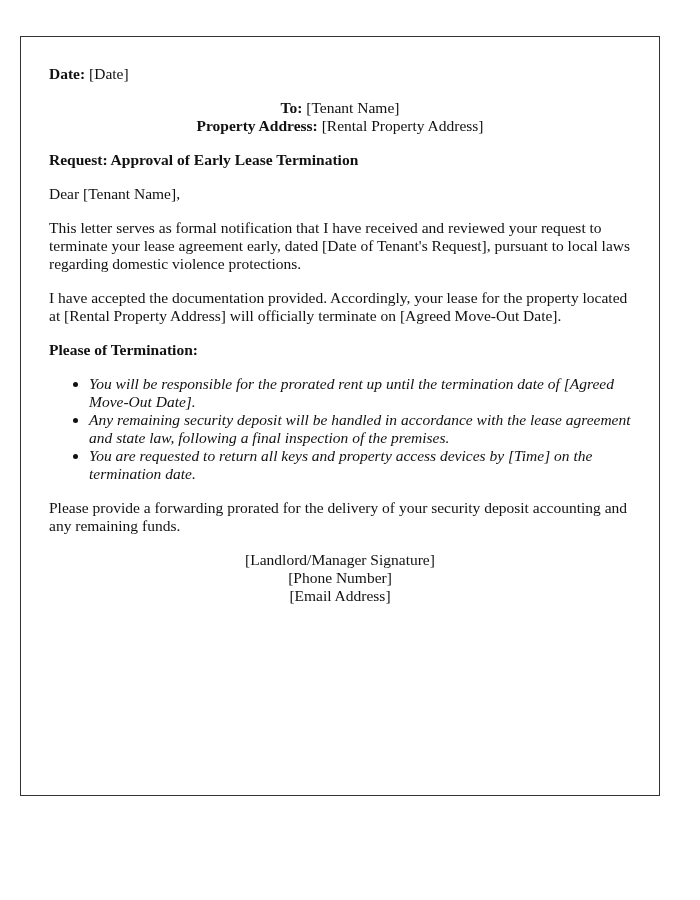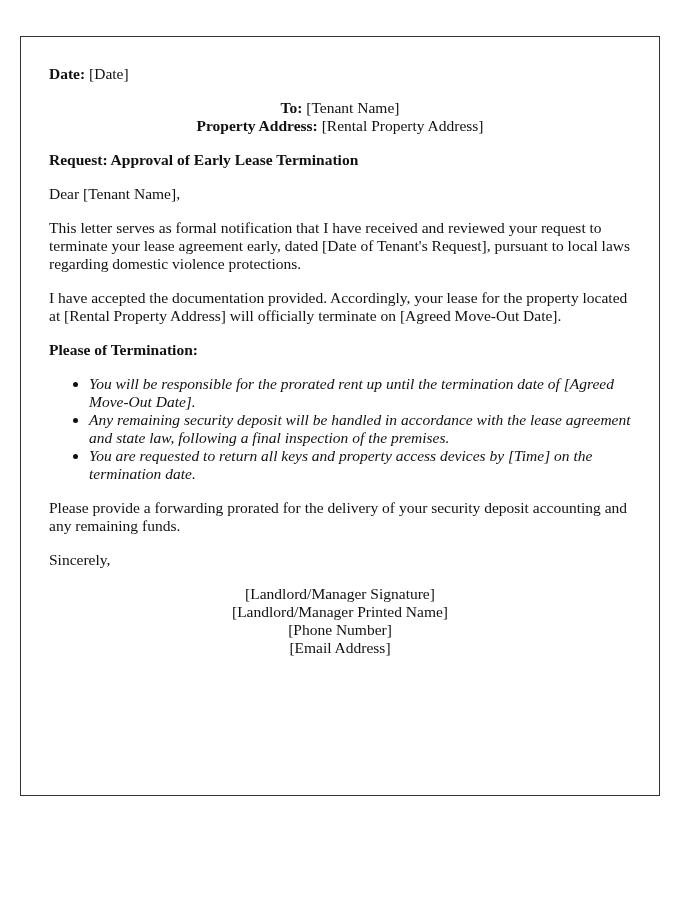--- a/index.html
+++ b/index.html
@@ -98,22 +98,20 @@
 
   <ul class="terms">
     <li>You will be responsible for the prorated rent up until the termination date of [Agreed Move-Out Date].</li>
     <li>Any remaining security deposit will be handled in accordance with the lease agreement and state law, following a final inspection of the premises.</li>
     <li>You are requested to return all keys and property access devices by [Time] on the termination date.</li>
   </ul>
 
   <p>Please provide a forwarding prorated for the delivery of your security deposit accounting and any remaining funds.</p>
 
 
-  <p>Sincerely,</p>
 
   <div class="block sig">
     <span class="line">[Landlord/Manager Signature]</span>
-    <span class="line">[Landlord/Manager Printed Name]</span>
     <span class="line">[Phone Number]</span>
     <span class="line">[Email Address]</span>
   </div>
 
 </div>
 
 </body></html>

